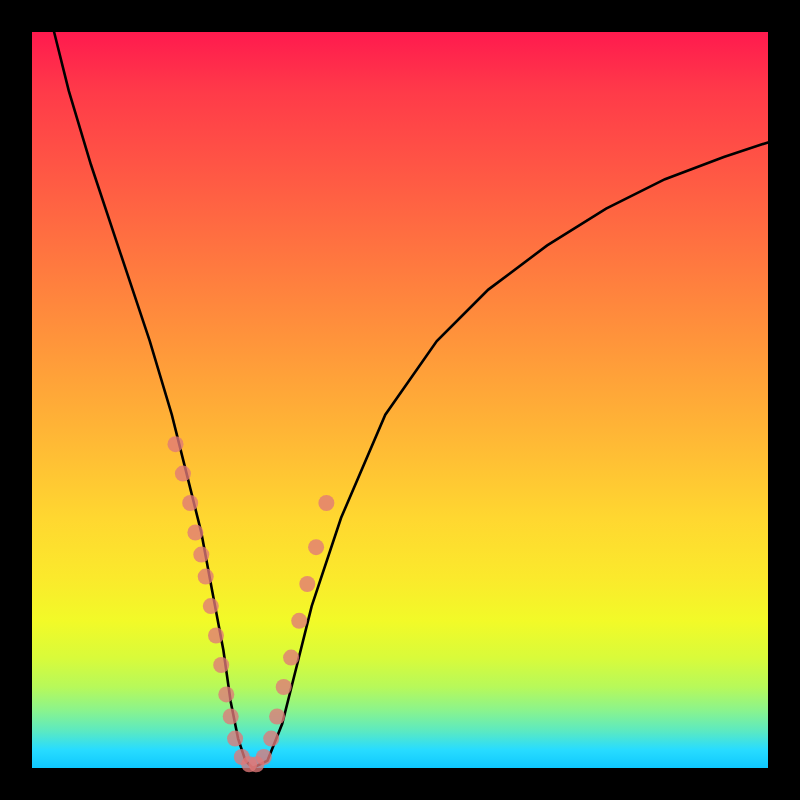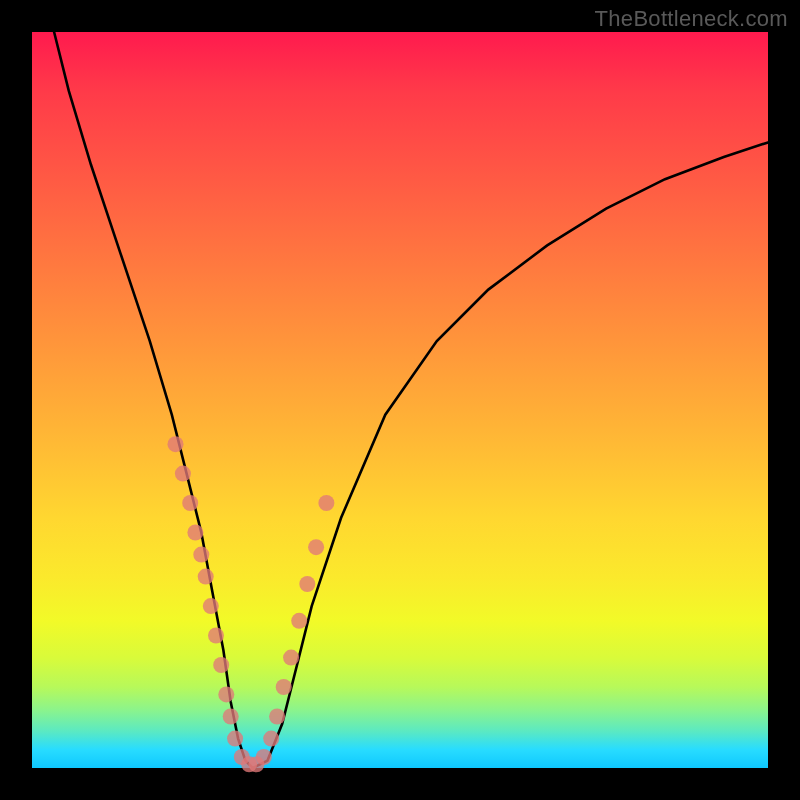--- a/index.html
+++ b/index.html
@@ -62,21 +62,20 @@
   }
   .dot {
     fill: #e07878;
     fill-opacity: 0.78;
   }
 </style>
 </head>
 <body>
 
 <div class="frame">
-  <div class="watermark">TheBottleneck.com</div>
   <div class="plot">
     <svg class="curve" viewBox="0 0 736 736">
       <path id="curvePath" fill="none" stroke="#000" stroke-width="2.6" stroke-linecap="round" d="M22.1 0.0 L36.8 58.9 L58.9 132.5 L88.3 220.8 L117.8 309.1 L139.8 382.7 L154.6 441.6 L169.3 500.5 L180.3 559.4 L191.4 618.2 L198.7 669.8 L206.1 706.6 L213.4 728.6 L220.8 736.0 L235.5 728.6 L250.2 691.8 L265.0 633.0 L279.7 574.1 L309.1 485.8 L353.3 382.7 L404.8 309.1 L456.3 257.6 L515.2 213.4 L574.1 176.6 L633.0 147.2 L691.8 125.1 L736.0 110.4"></path>
       <g id="dots">
           <circle cx="143.5" cy="412.2" r="8" class="dot"></circle>
           <circle cx="150.9" cy="441.6" r="8" class="dot"></circle>
           <circle cx="158.2" cy="471.0" r="8" class="dot"></circle>
           <circle cx="163.4" cy="500.5" r="8" class="dot"></circle>
           <circle cx="169.3" cy="522.6" r="8" class="dot"></circle>
           <circle cx="173.7" cy="544.6" r="8" class="dot"></circle>

